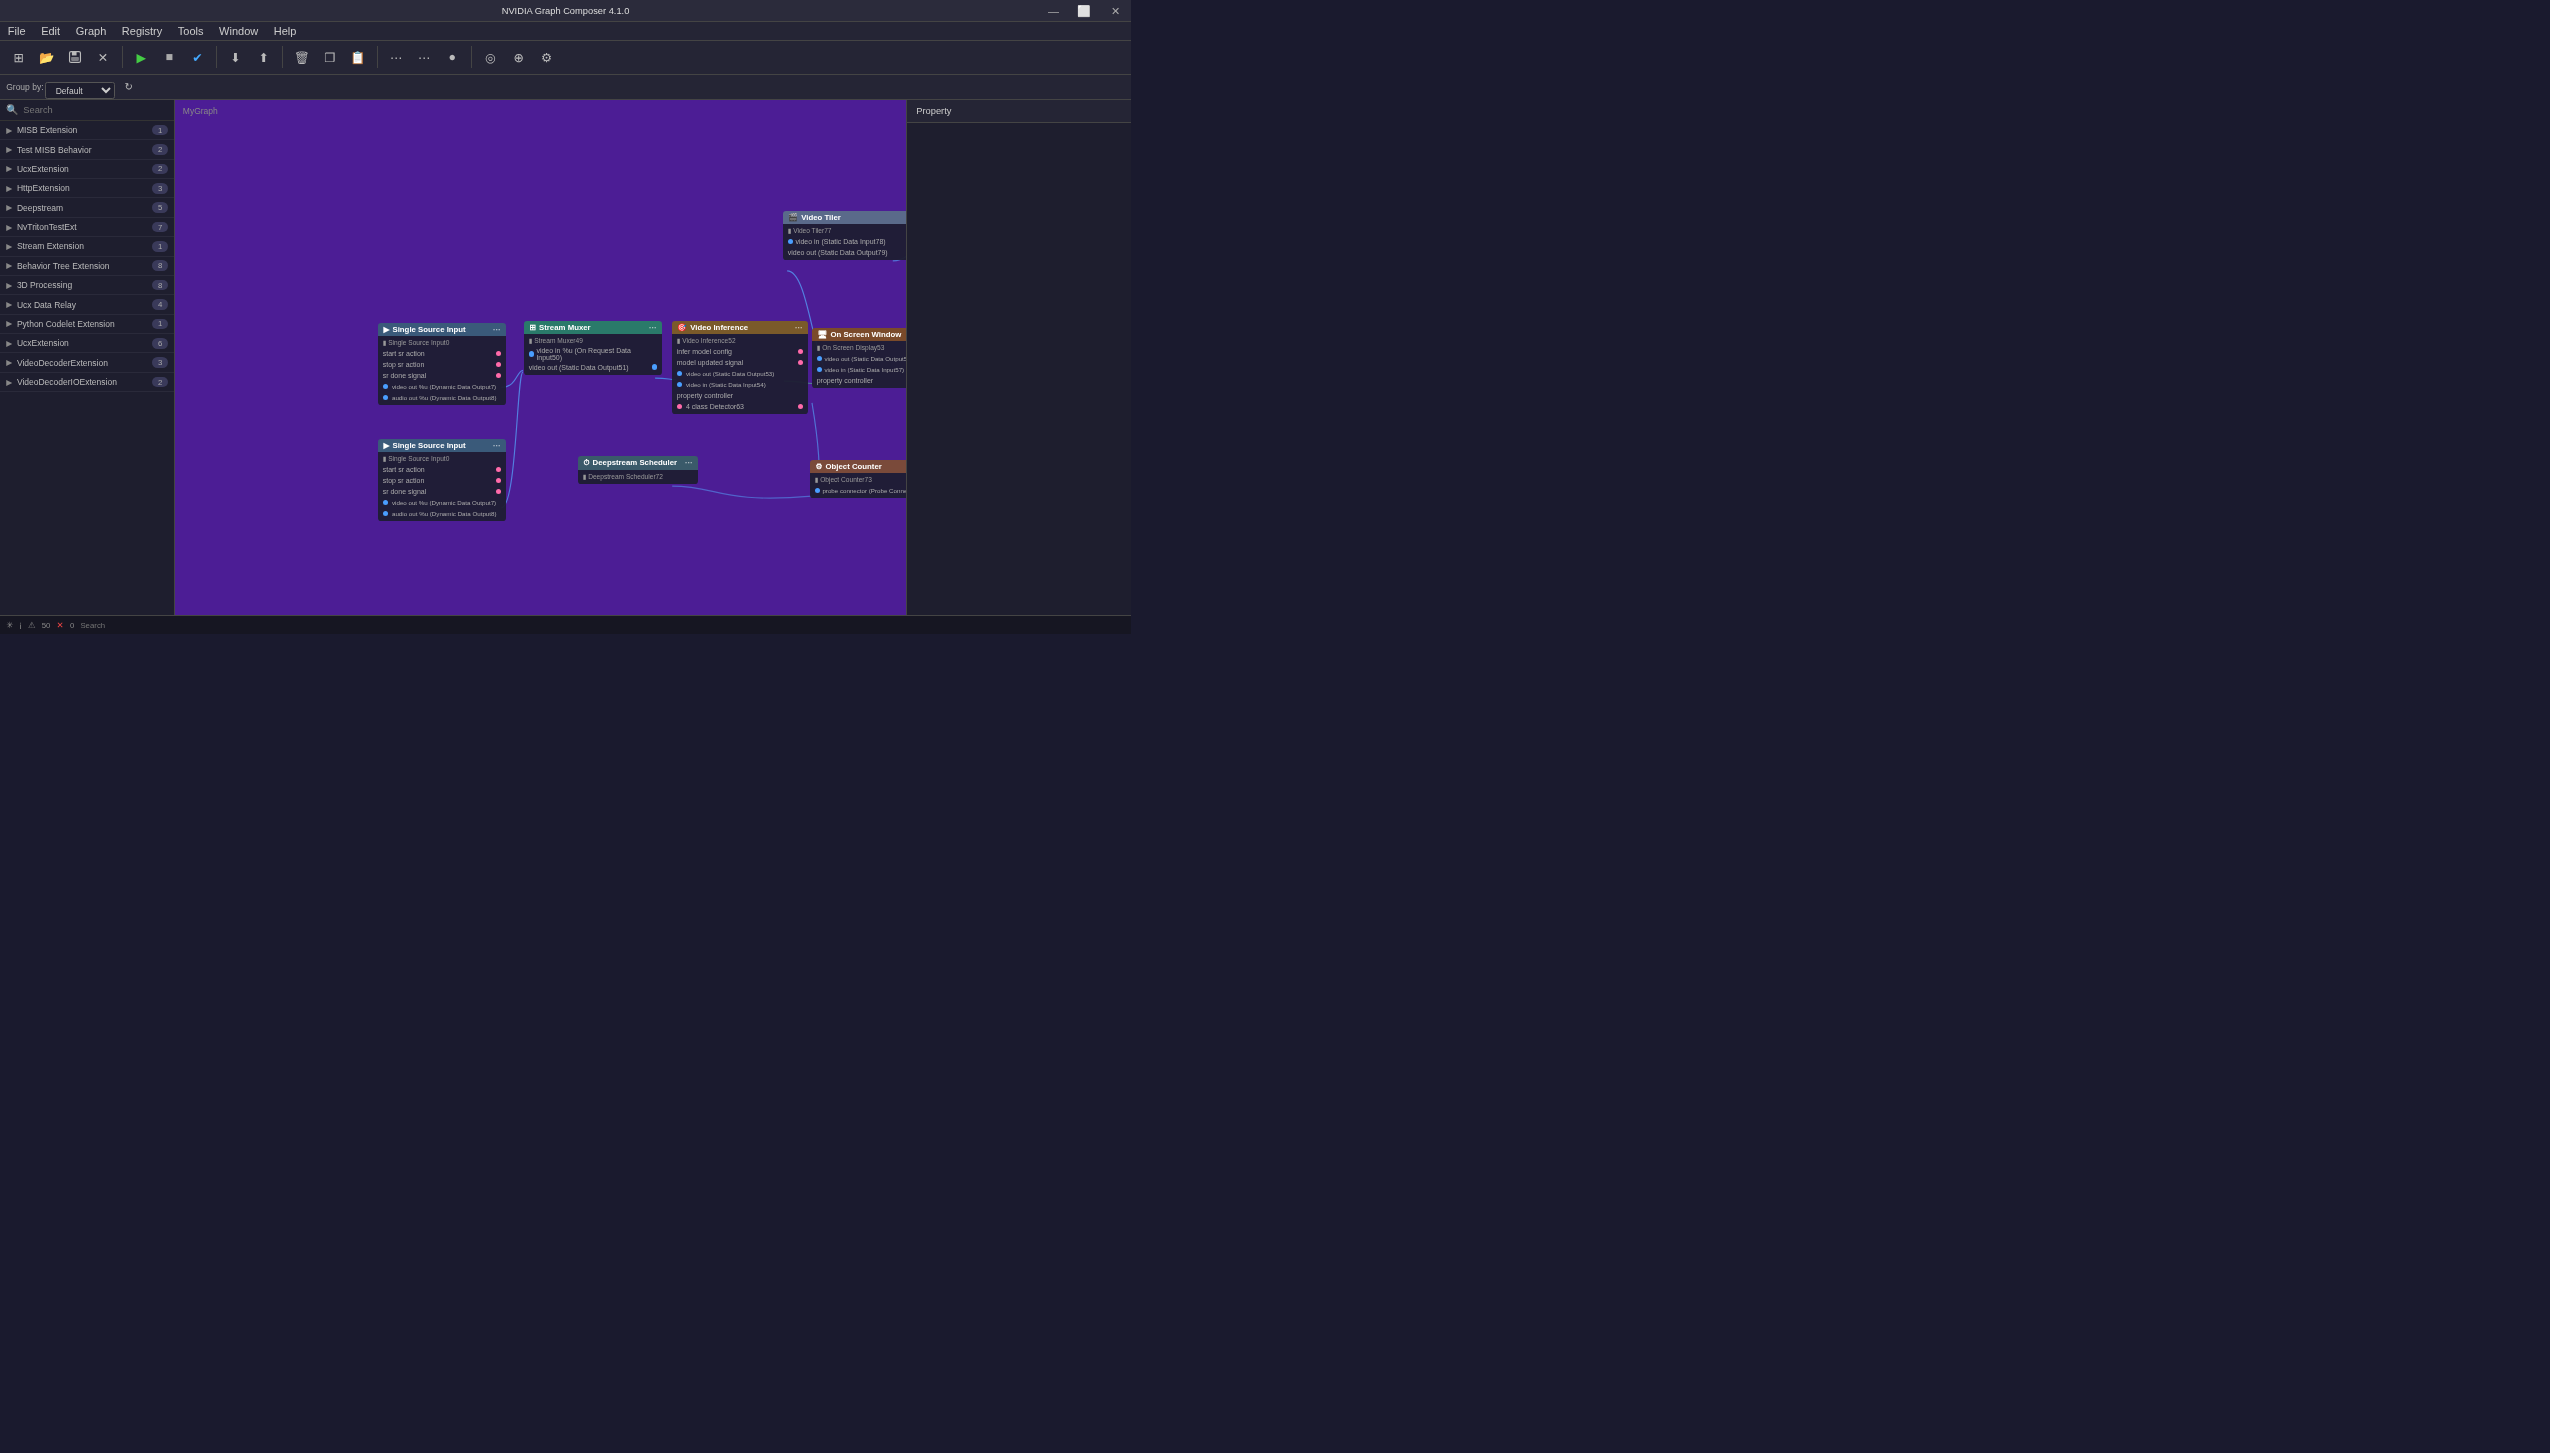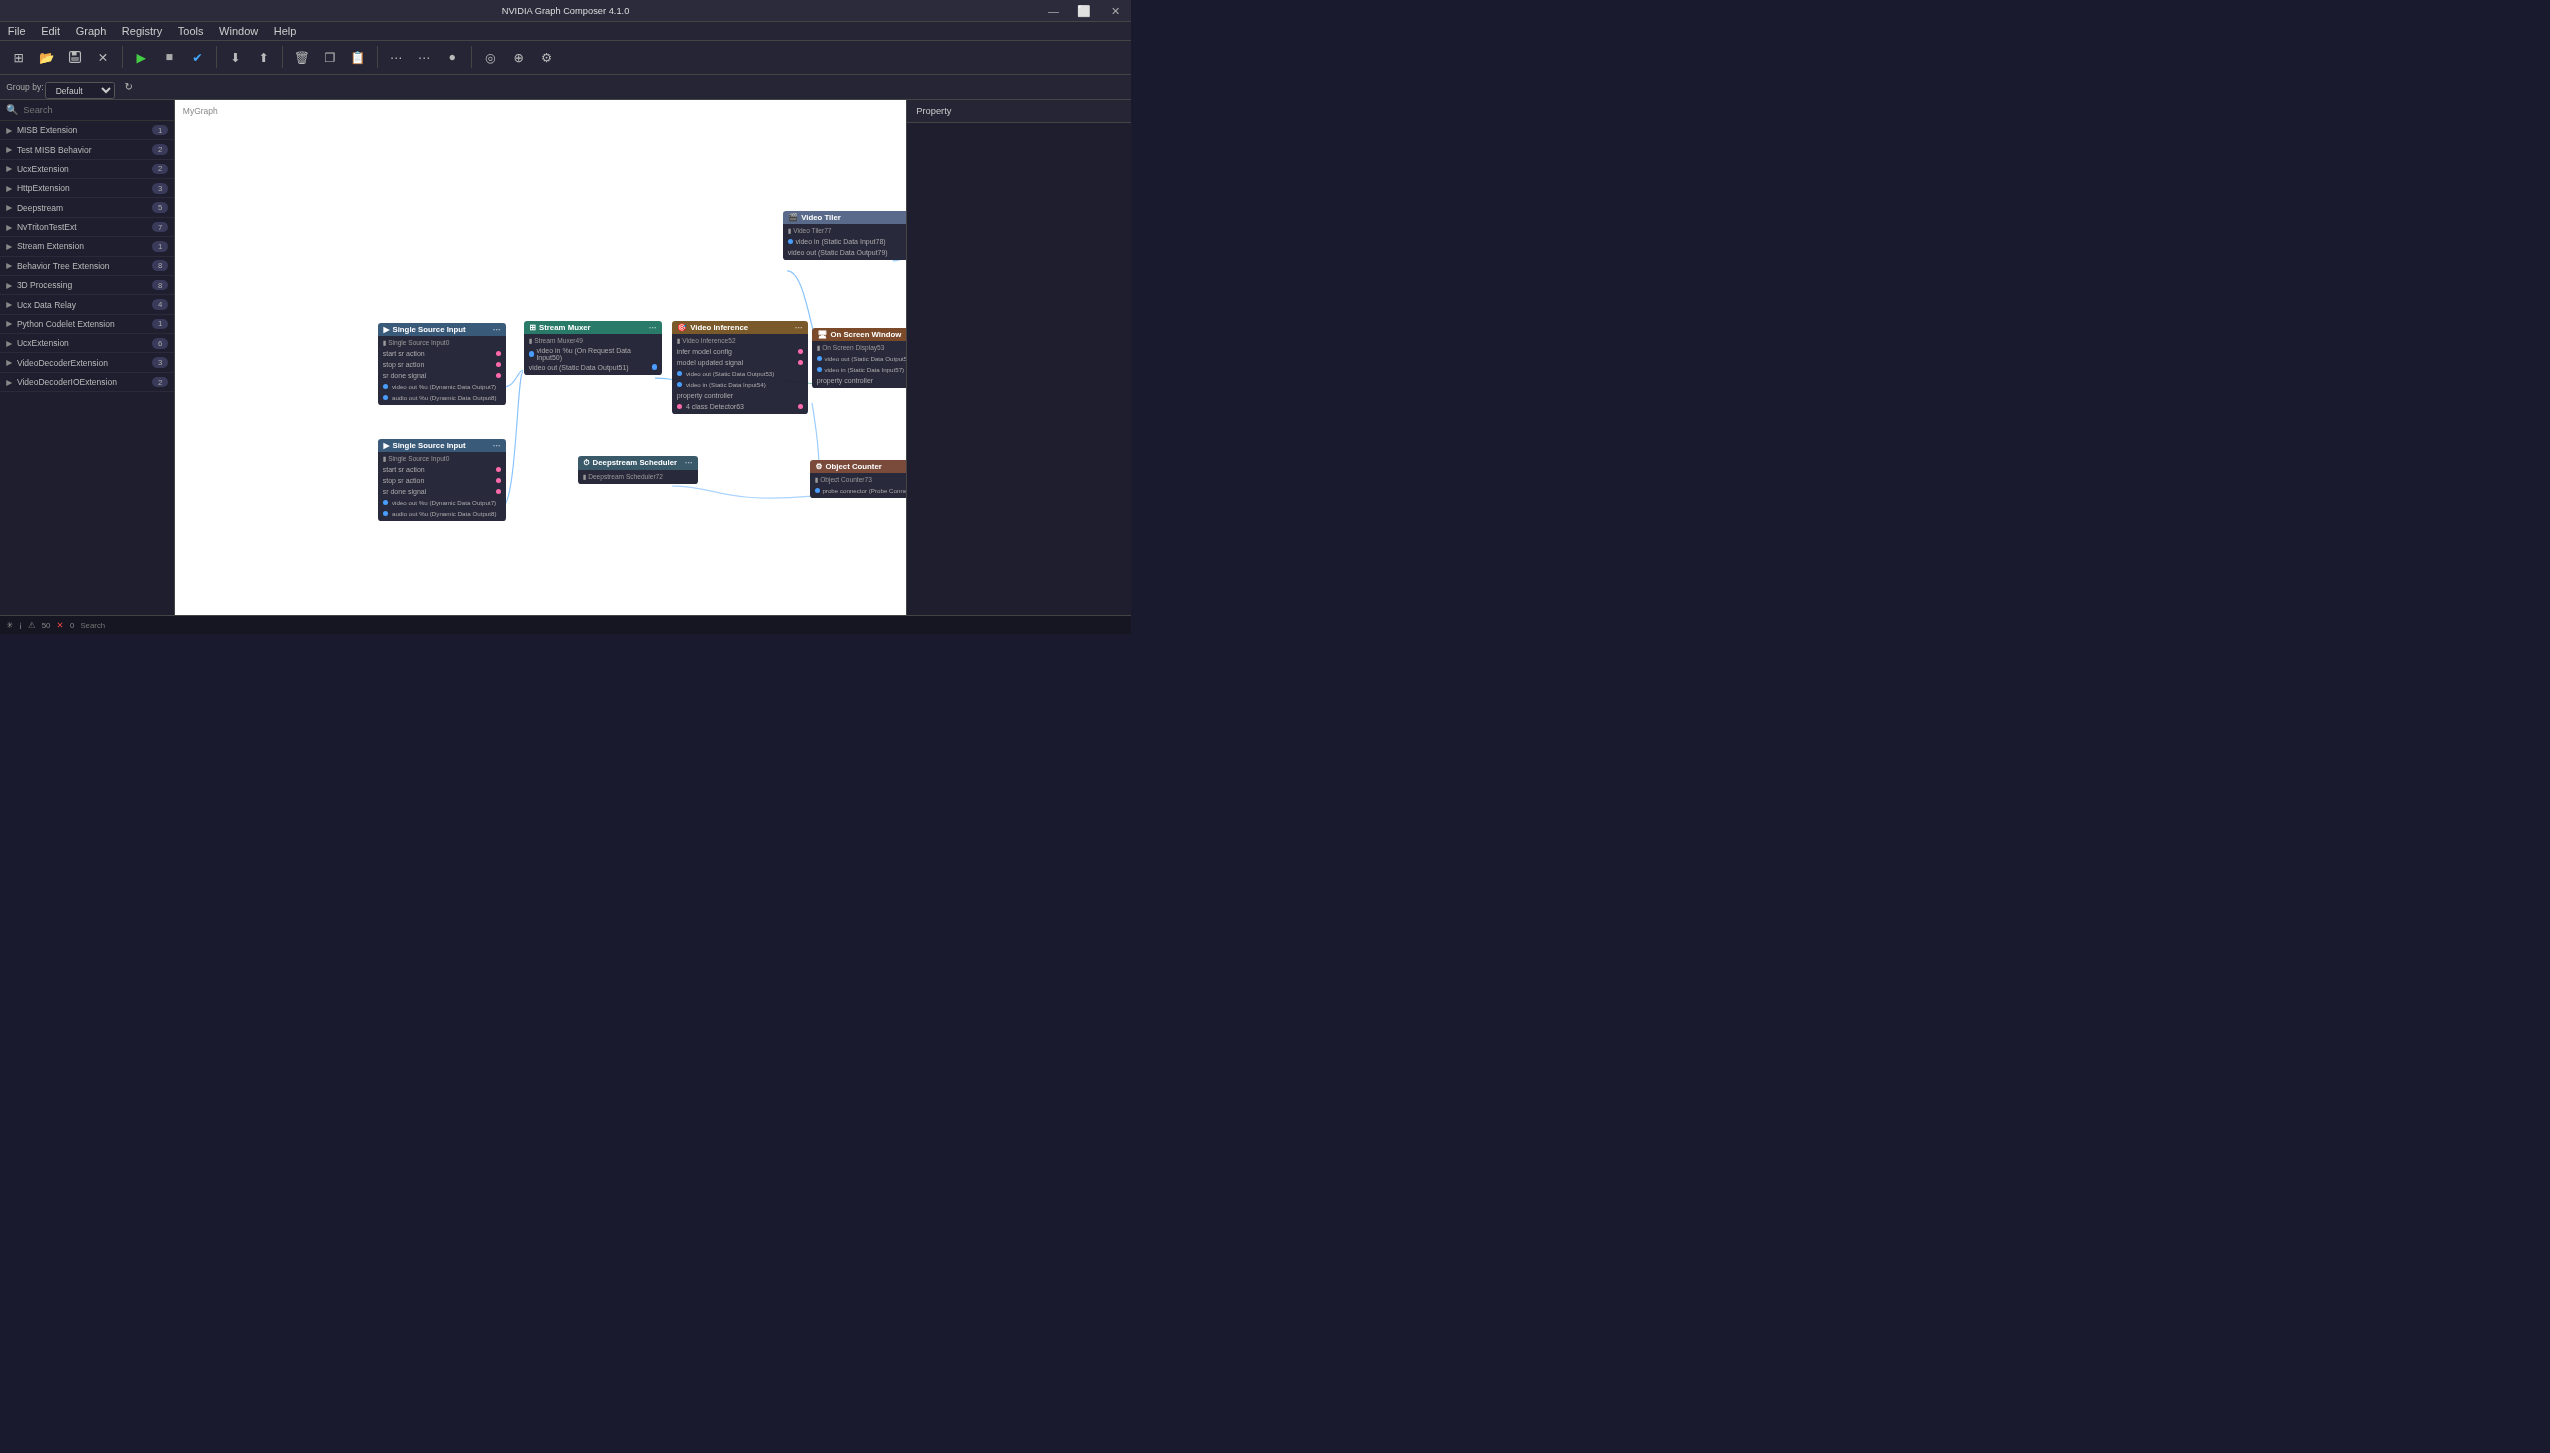--- a/index.html
+++ b/index.html
@@ -31,21 +31,21 @@
     #search-box { display: flex; align-items: center; padding: 4.7px 6.2px; border-bottom: 0.8px solid #333; gap: 4.7px; }
     #search-box input { background: transparent; border: none; color: #ccc; font-size: 9.3px; outline: none; flex: 1; }
     .search-icon-wrap { color: #888; font-size: 10px; }
     .sidebar-list { overflow-y: auto; flex: 1; }
     .sidebar-item { display: flex; align-items: center; padding: 3.9px 6.2px; cursor: pointer; border-bottom: 0.8px solid #2a2a3a; }
     .sidebar-item .arrow { color: #888; font-size: 7.8px; margin-right: 4.7px; }
     .sidebar-item .label { flex: 1; color: #bbb; font-size: 8.5px; }
     .sidebar-item .count { background: #3a3a5a; color: #aaa; border-radius: 6.2px; padding: 0.8px 5.4px; font-size: 7.8px; min-width: 15.5px; text-align: center; }
 
     
-    #canvas-area { flex: 1; background: #ffffff; position: relative; overflow: hidden; }
+    #canvas-area { flex: 1; background: #4c1d95; position: relative; overflow: hidden; }
     .canvas-label { position: absolute; top: 6.2px; left: 7.8px; color: #888; font-size: 8.5px; }
 
     
     #property-panel { width: 225px; background: #1e1e2e; border-left: 0.8px solid #444; }
     .property-title { padding: 6.2px 9.3px; background: #252535; color: #ccc; font-size: 9.3px; border-bottom: 0.8px solid #444; }
 
     
     #statusbar { height: 18.6px; background: #161622; border-top: 0.8px solid #444; display: flex; align-items: center; padding: 0 6.2px; gap: 6.2px; color: #888; font-size: 7.8px; }
     .status-search { flex: 1; background: transparent; border: none; color: #888; font-size: 7.8px; outline: none; }
     .status-icon { font-size: 8.5px; }

